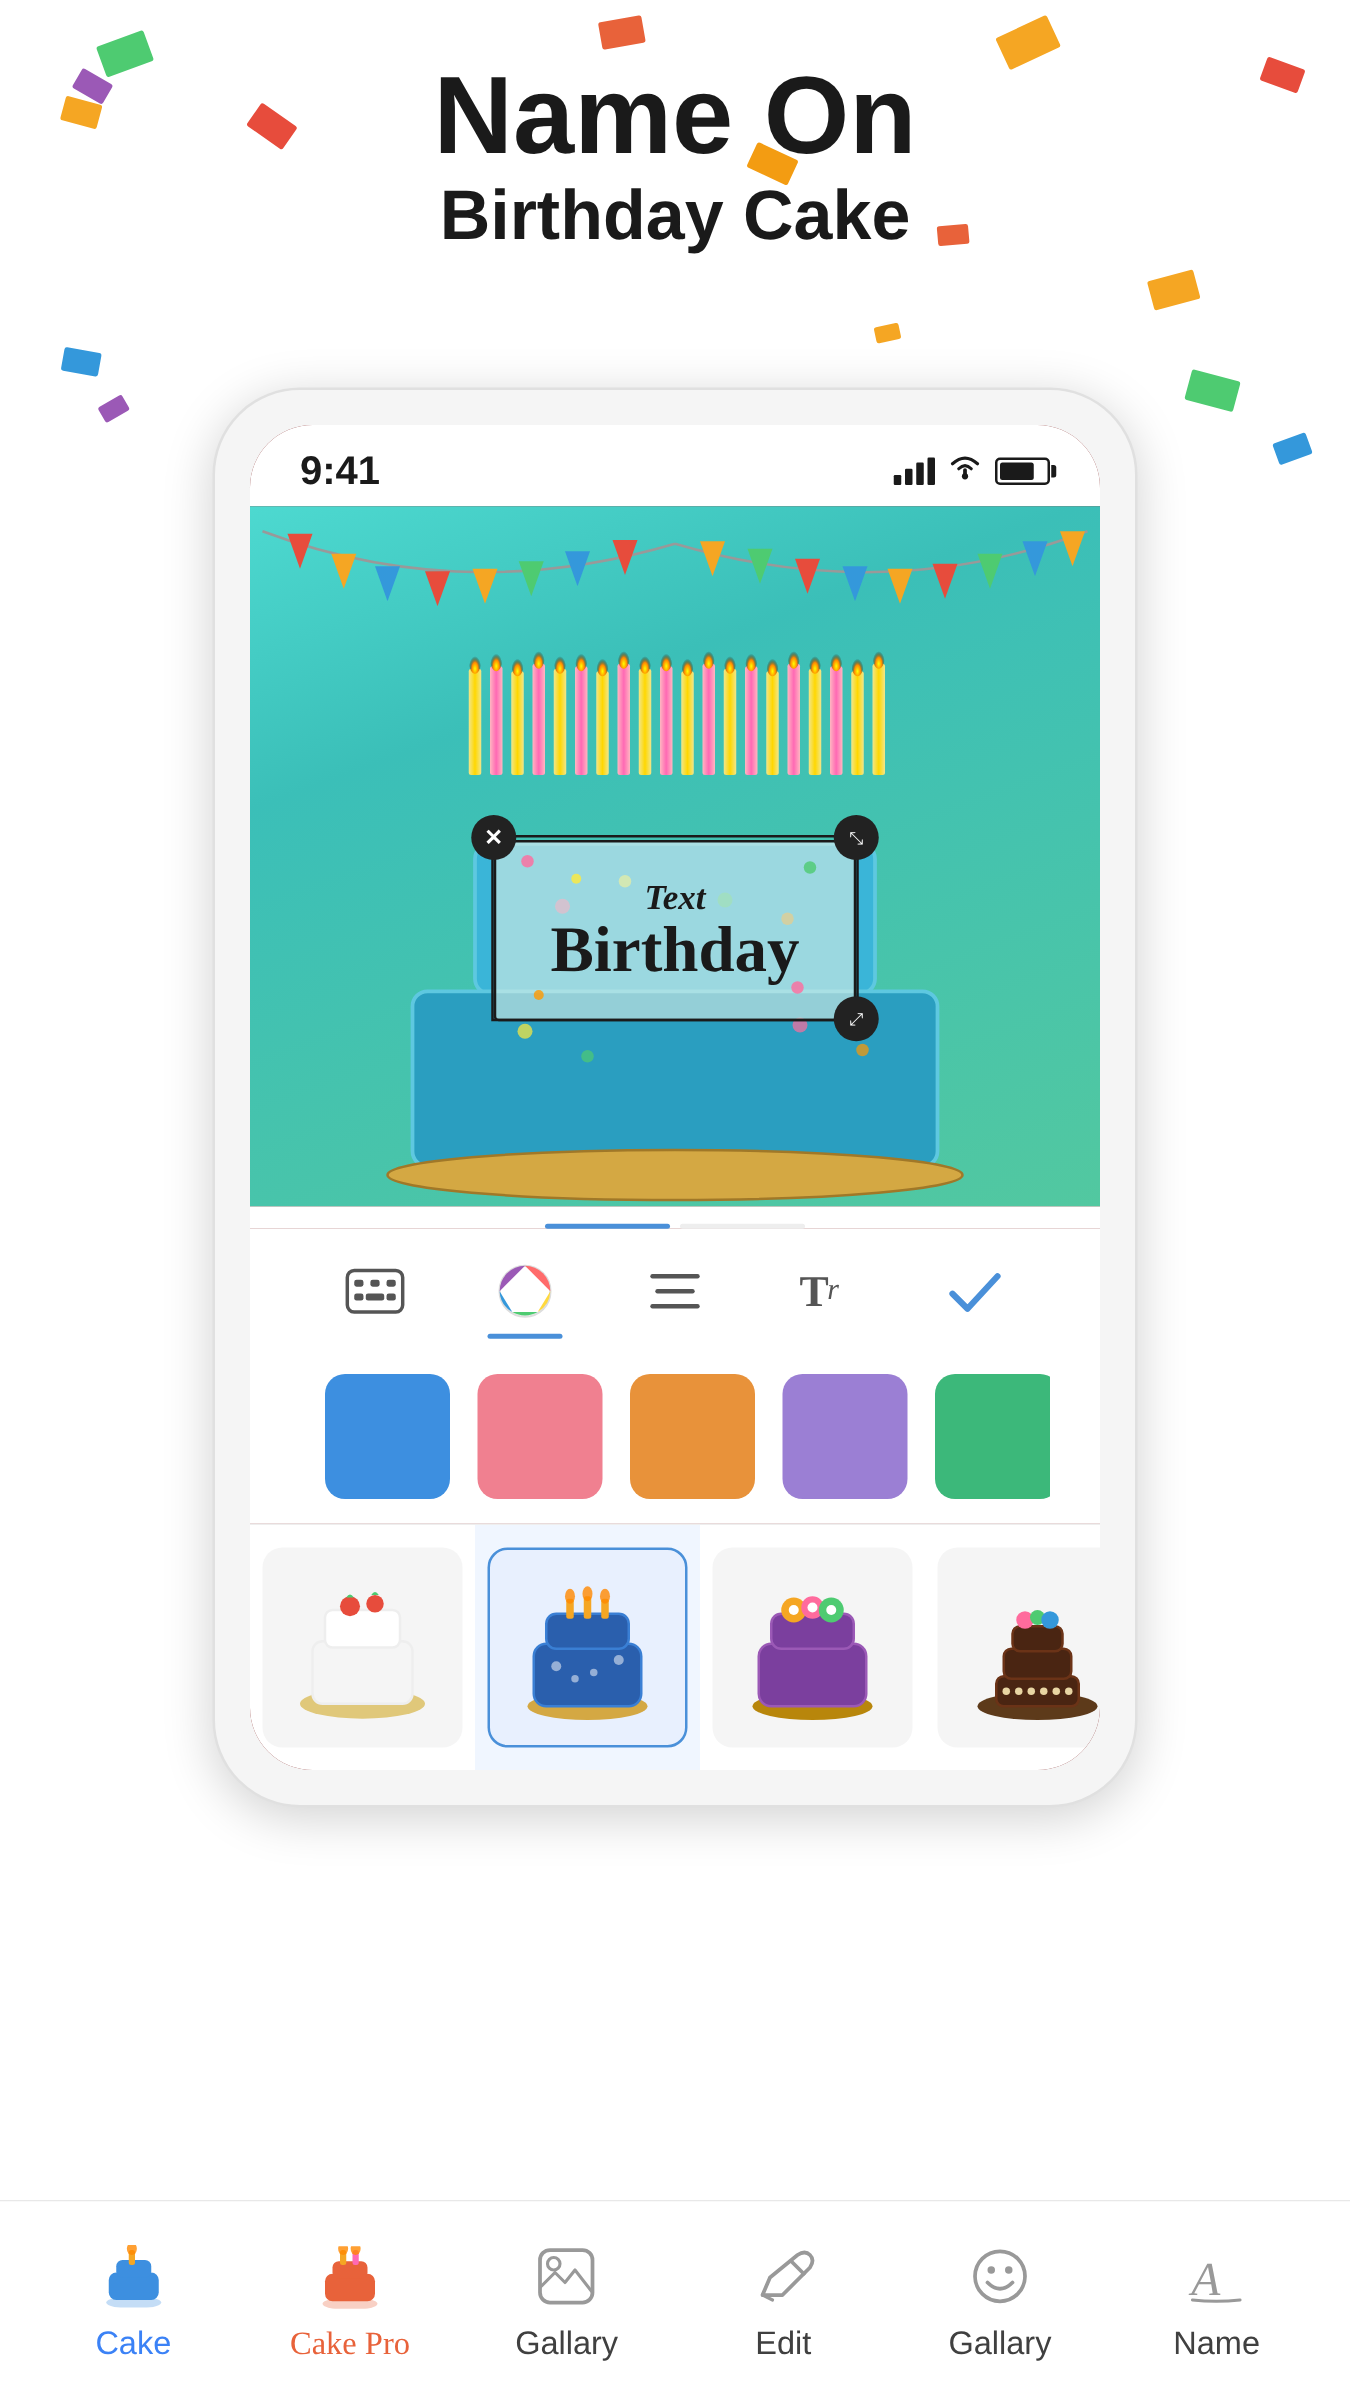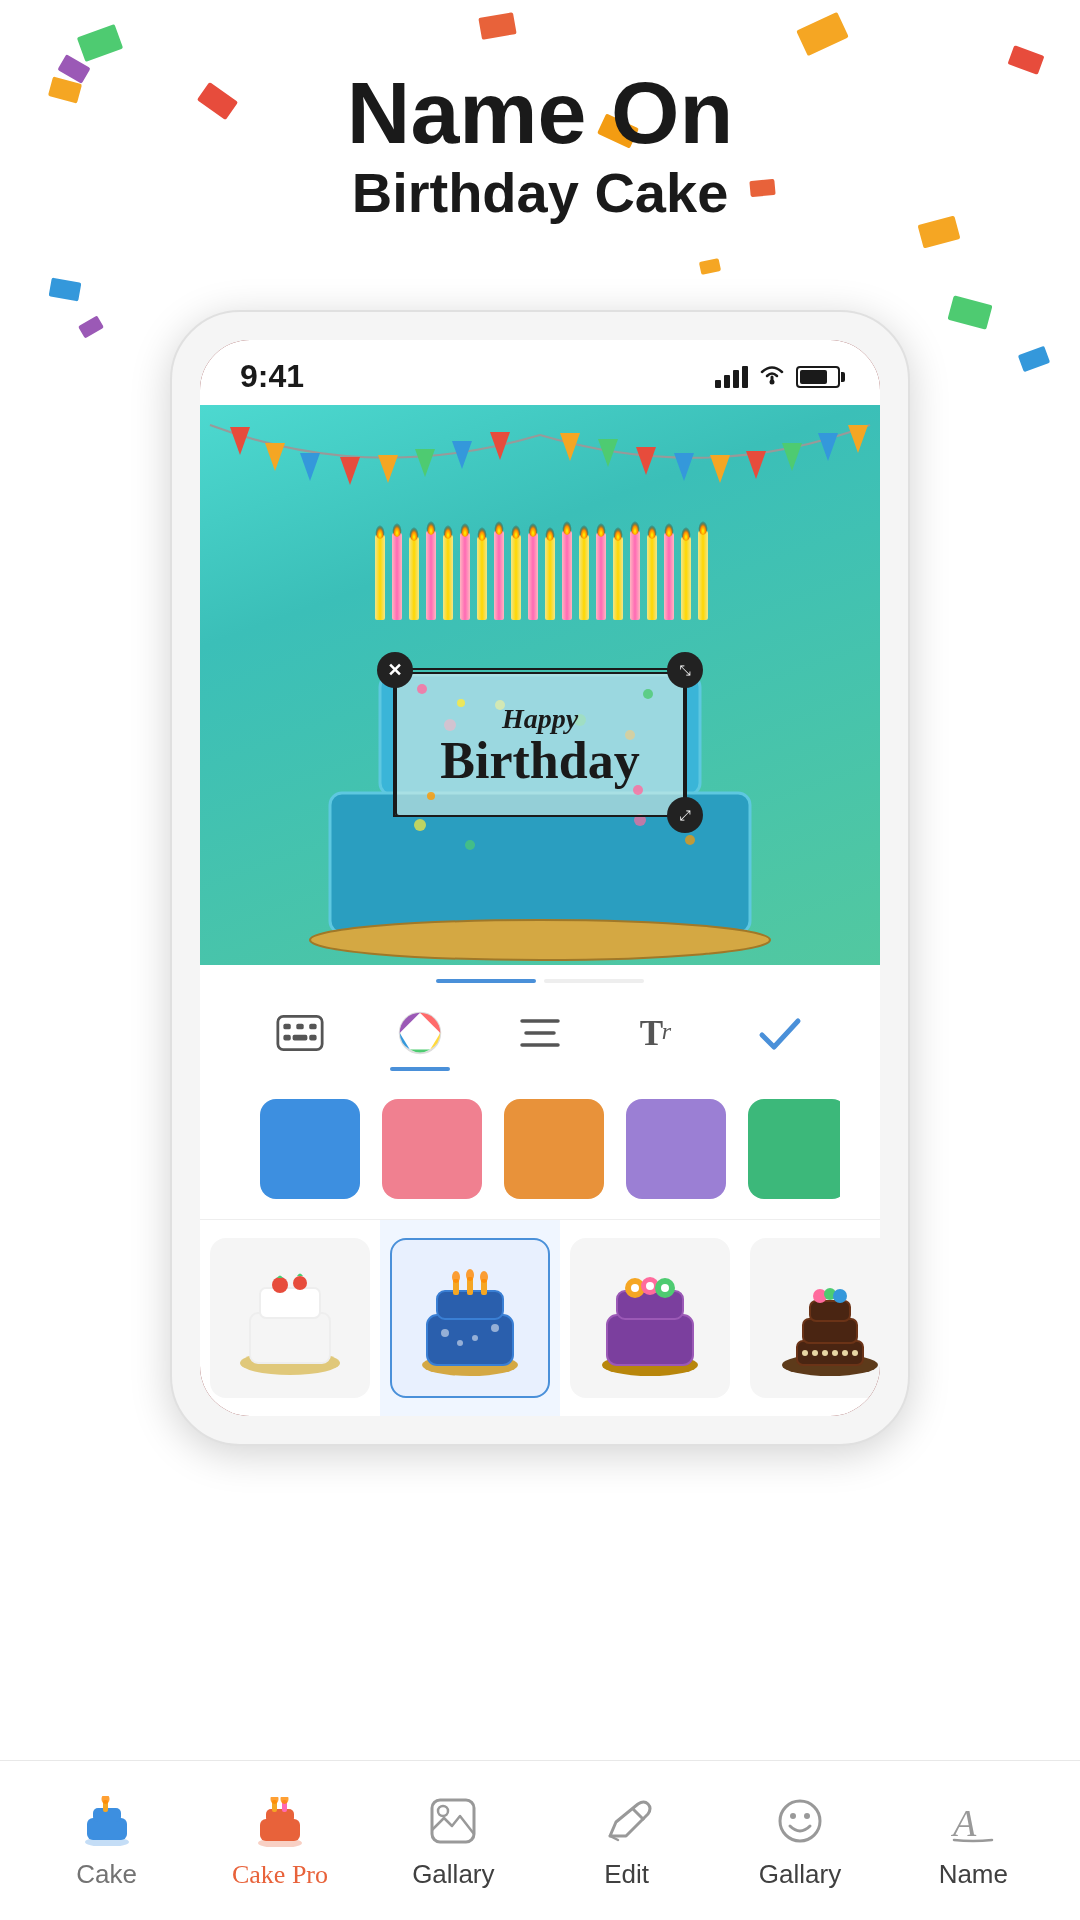--- a/index.html
+++ b/index.html
@@ -17,21 +17,21 @@
       position: absolute;
       top: 0; left: 0;
       width: 100%; height: 380px;
       pointer-events: none;
       z-index: 1;
     }
 
     
     .hero-section {
       position: absolute;
-      top: 65px;
+      top: 44px;
       left: 0; right: 0;
       text-align: center;
       z-index: 2;
     }
     .hero-title-line1 {
       font-size: 88px;
       font-weight: 700;
       color: #1a1a1a;
       line-height: 1.1;
       display: block;
@@ -252,21 +252,21 @@
       height: 60px;
       display: flex;
       align-items: center;
       justify-content: center;
     }
     .nav-label {
       font-size: 26px;
       color: #404040;
     }
     .nav-label.active {
-      color: #737373;
+      color: #3b82f6;
     }
     .nav-label.active-orange {
       color: #e8623a;
       font-family: Liberation Serif, serif;
     }
 
     
     .cp { position: absolute; border-radius: 2px; }
   </style>
 </head>
@@ -435,21 +435,21 @@
         </svg>
 
         <div style="position:absolute;bottom:148px;left:50%;transform:translateX(-50%);width:290px;height:145px;border:2px solid #1a1a1a;border-radius:4px;display:flex;flex-direction:column;align-items:center;justify-content:center;background:rgba(220,240,230,0.6);">
 
           <div style="position:absolute;top:10px;left:20px;width:10px;height:10px;background:#ff6b9d;border-radius:50%;opacity:0.8;"></div>
           <div style="position:absolute;top:25px;left:60px;width:8px;height:8px;background:#ffeb3b;border-radius:50%;opacity:0.8;"></div>
           <div style="position:absolute;top:15px;right:30px;width:10px;height:10px;background:#4ecb71;border-radius:50%;opacity:0.8;"></div>
           <div style="position:absolute;bottom:15px;left:30px;width:8px;height:8px;background:#ff9800;border-radius:50%;opacity:0.8;"></div>
           <div style="position:absolute;bottom:20px;right:40px;width:10px;height:10px;background:#ff6b9d;border-radius:50%;opacity:0.8;"></div>
 
-          <span style="font-size:28px;font-weight:700;font-style:italic;color:#1a1a1a;font-family:Georgia,serif;line-height:1.2;">Happy</span>
+          <span style="font-size:28px;font-weight:700;font-style:italic;color:#1a1a1a;font-family:Georgia,serif;line-height:1.2;">Text</span>
           <span style="font-size:52px;font-weight:900;color:#1a1a1a;font-family:Georgia,serif;line-height:1;">Birthday</span>
         </div>
 
         <div style="position:absolute;bottom:148px;left:50%;transform:translateX(-50%);width:294px;height:149px;border:2px solid #1a1a1a;">
 
           <div style="position:absolute;top:-18px;left:-18px;width:36px;height:36px;border-radius:50%;background:#222;display:flex;align-items:center;justify-content:center;">
             <span style="color:white;font-size:18px;font-weight:bold;">✕</span>
           </div>
 
           <div style="position:absolute;top:-18px;right:-18px;width:36px;height:36px;border-radius:50%;background:#222;display:flex;align-items:center;justify-content:center;">

